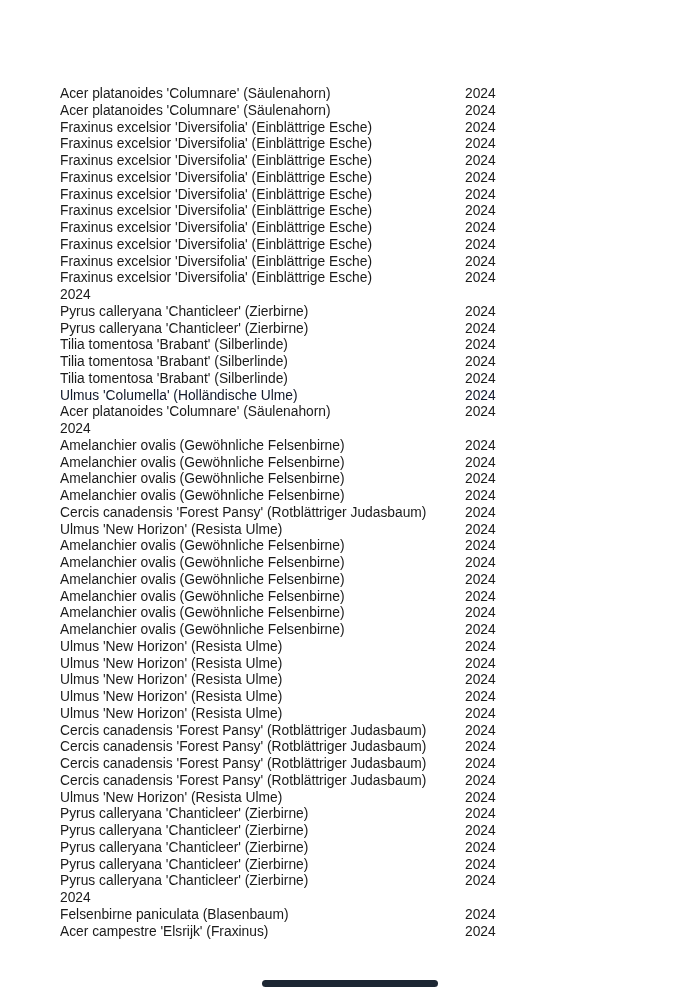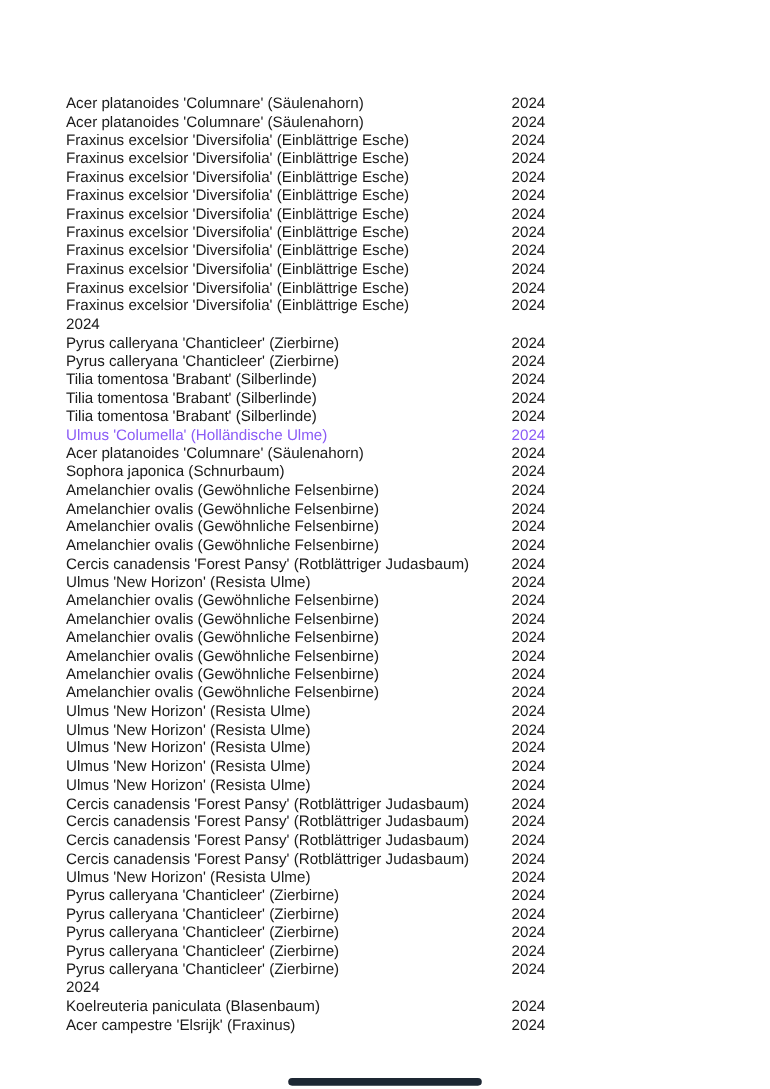--- a/index.html
+++ b/index.html
@@ -138,176 +138,175 @@
   <div class="row" style="color: rgb(26, 26, 26);">
     <span class="species">Tilia tomentosa 'Brabant' (Silberlinde)</span>
     <span class="year">2024</span>
   </div>
 
   <div class="row" style="color: rgb(26, 26, 26);">
     <span class="species">Tilia tomentosa 'Brabant' (Silberlinde)</span>
     <span class="year">2024</span>
   </div>
 
-  <div class="row" style="color: #8b5cf6;">
+  <div class="row" style="color: #0f172a;">
     <span class="species">Ulmus 'Columella' (Holländische Ulme)</span>
     <span class="year">2024</span>
   </div>
 
   <div class="row" style="color: rgb(26, 26, 26);">
     <span class="species">Acer platanoides 'Columnare' (Säulenahorn)</span>
     <span class="year">2024</span>
   </div>
 
   <div class="row" style="color: rgb(26, 26, 26);">
-    <span class="species">Sophora japonica (Schnurbaum)</span>
-    <span class="year">2024</span>
-  </div>
-
-  <div class="row" style="color: rgb(26, 26, 26);">
-    <span class="species">Amelanchier ovalis (Gewöhnliche Felsenbirne)</span>
-    <span class="year">2024</span>
-  </div>
-
-  <div class="row" style="color: rgb(26, 26, 26);">
-    <span class="species">Amelanchier ovalis (Gewöhnliche Felsenbirne)</span>
-    <span class="year">2024</span>
-  </div>
-
-  <div class="row" style="color: rgb(26, 26, 26);">
-    <span class="species">Amelanchier ovalis (Gewöhnliche Felsenbirne)</span>
-    <span class="year">2024</span>
-  </div>
-
-  <div class="row" style="color: rgb(26, 26, 26);">
-    <span class="species">Amelanchier ovalis (Gewöhnliche Felsenbirne)</span>
-    <span class="year">2024</span>
-  </div>
-
-  <div class="row" style="color: rgb(26, 26, 26);">
-    <span class="species">Cercis canadensis 'Forest Pansy' (Rotblättriger Judasbaum)</span>
-    <span class="year">2024</span>
-  </div>
-
-  <div class="row" style="color: rgb(26, 26, 26);">
-    <span class="species">Ulmus 'New Horizon' (Resista Ulme)</span>
-    <span class="year">2024</span>
-  </div>
-
-  <div class="row" style="color: rgb(26, 26, 26);">
-    <span class="species">Amelanchier ovalis (Gewöhnliche Felsenbirne)</span>
-    <span class="year">2024</span>
-  </div>
-
-  <div class="row" style="color: rgb(26, 26, 26);">
-    <span class="species">Amelanchier ovalis (Gewöhnliche Felsenbirne)</span>
-    <span class="year">2024</span>
-  </div>
-
-  <div class="row" style="color: rgb(26, 26, 26);">
-    <span class="species">Amelanchier ovalis (Gewöhnliche Felsenbirne)</span>
-    <span class="year">2024</span>
-  </div>
-
-  <div class="row" style="color: rgb(26, 26, 26);">
-    <span class="species">Amelanchier ovalis (Gewöhnliche Felsenbirne)</span>
-    <span class="year">2024</span>
-  </div>
-
-  <div class="row" style="color: rgb(26, 26, 26);">
-    <span class="species">Amelanchier ovalis (Gewöhnliche Felsenbirne)</span>
-    <span class="year">2024</span>
-  </div>
-
-  <div class="row" style="color: rgb(26, 26, 26);">
-    <span class="species">Amelanchier ovalis (Gewöhnliche Felsenbirne)</span>
-    <span class="year">2024</span>
-  </div>
-
-  <div class="row" style="color: rgb(26, 26, 26);">
-    <span class="species">Ulmus 'New Horizon' (Resista Ulme)</span>
-    <span class="year">2024</span>
-  </div>
-
-  <div class="row" style="color: rgb(26, 26, 26);">
-    <span class="species">Ulmus 'New Horizon' (Resista Ulme)</span>
-    <span class="year">2024</span>
-  </div>
-
-  <div class="row" style="color: rgb(26, 26, 26);">
-    <span class="species">Ulmus 'New Horizon' (Resista Ulme)</span>
-    <span class="year">2024</span>
-  </div>
-
-  <div class="row" style="color: rgb(26, 26, 26);">
-    <span class="species">Ulmus 'New Horizon' (Resista Ulme)</span>
-    <span class="year">2024</span>
-  </div>
-
-  <div class="row" style="color: rgb(26, 26, 26);">
-    <span class="species">Ulmus 'New Horizon' (Resista Ulme)</span>
-    <span class="year">2024</span>
-  </div>
-
-  <div class="row" style="color: rgb(26, 26, 26);">
-    <span class="species">Cercis canadensis 'Forest Pansy' (Rotblättriger Judasbaum)</span>
-    <span class="year">2024</span>
-  </div>
-
-  <div class="row" style="color: rgb(26, 26, 26);">
-    <span class="species">Cercis canadensis 'Forest Pansy' (Rotblättriger Judasbaum)</span>
-    <span class="year">2024</span>
-  </div>
-
-  <div class="row" style="color: rgb(26, 26, 26);">
-    <span class="species">Cercis canadensis 'Forest Pansy' (Rotblättriger Judasbaum)</span>
-    <span class="year">2024</span>
-  </div>
-
-  <div class="row" style="color: rgb(26, 26, 26);">
-    <span class="species">Cercis canadensis 'Forest Pansy' (Rotblättriger Judasbaum)</span>
-    <span class="year">2024</span>
-  </div>
-
-  <div class="row" style="color: rgb(26, 26, 26);">
-    <span class="species">Ulmus 'New Horizon' (Resista Ulme)</span>
-    <span class="year">2024</span>
-  </div>
-
-  <div class="row" style="color: rgb(26, 26, 26);">
-    <span class="species">Pyrus calleryana 'Chanticleer' (Zierbirne)</span>
-    <span class="year">2024</span>
-  </div>
-
-  <div class="row" style="color: rgb(26, 26, 26);">
-    <span class="species">Pyrus calleryana 'Chanticleer' (Zierbirne)</span>
-    <span class="year">2024</span>
-  </div>
-
-  <div class="row" style="color: rgb(26, 26, 26);">
-    <span class="species">Pyrus calleryana 'Chanticleer' (Zierbirne)</span>
-    <span class="year">2024</span>
-  </div>
-
-  <div class="row" style="color: rgb(26, 26, 26);">
-    <span class="species">Pyrus calleryana 'Chanticleer' (Zierbirne)</span>
-    <span class="year">2024</span>
-  </div>
-
-  <div class="row" style="color: rgb(26, 26, 26);">
-    <span class="species">Pyrus calleryana 'Chanticleer' (Zierbirne)</span>
-    <span class="year">2024</span>
-  </div>
-
-  <div class="row" style="color: rgb(26, 26, 26);">
-    <span class="year">2024</span>
-  </div>
-
-  <div class="row" style="color: rgb(26, 26, 26);">
-    <span class="species">Koelreuteria paniculata (Blasenbaum)</span>
+    <span class="year">2024</span>
+  </div>
+
+  <div class="row" style="color: rgb(26, 26, 26);">
+    <span class="species">Amelanchier ovalis (Gewöhnliche Felsenbirne)</span>
+    <span class="year">2024</span>
+  </div>
+
+  <div class="row" style="color: rgb(26, 26, 26);">
+    <span class="species">Amelanchier ovalis (Gewöhnliche Felsenbirne)</span>
+    <span class="year">2024</span>
+  </div>
+
+  <div class="row" style="color: rgb(26, 26, 26);">
+    <span class="species">Amelanchier ovalis (Gewöhnliche Felsenbirne)</span>
+    <span class="year">2024</span>
+  </div>
+
+  <div class="row" style="color: rgb(26, 26, 26);">
+    <span class="species">Amelanchier ovalis (Gewöhnliche Felsenbirne)</span>
+    <span class="year">2024</span>
+  </div>
+
+  <div class="row" style="color: rgb(26, 26, 26);">
+    <span class="species">Cercis canadensis 'Forest Pansy' (Rotblättriger Judasbaum)</span>
+    <span class="year">2024</span>
+  </div>
+
+  <div class="row" style="color: rgb(26, 26, 26);">
+    <span class="species">Ulmus 'New Horizon' (Resista Ulme)</span>
+    <span class="year">2024</span>
+  </div>
+
+  <div class="row" style="color: rgb(26, 26, 26);">
+    <span class="species">Amelanchier ovalis (Gewöhnliche Felsenbirne)</span>
+    <span class="year">2024</span>
+  </div>
+
+  <div class="row" style="color: rgb(26, 26, 26);">
+    <span class="species">Amelanchier ovalis (Gewöhnliche Felsenbirne)</span>
+    <span class="year">2024</span>
+  </div>
+
+  <div class="row" style="color: rgb(26, 26, 26);">
+    <span class="species">Amelanchier ovalis (Gewöhnliche Felsenbirne)</span>
+    <span class="year">2024</span>
+  </div>
+
+  <div class="row" style="color: rgb(26, 26, 26);">
+    <span class="species">Amelanchier ovalis (Gewöhnliche Felsenbirne)</span>
+    <span class="year">2024</span>
+  </div>
+
+  <div class="row" style="color: rgb(26, 26, 26);">
+    <span class="species">Amelanchier ovalis (Gewöhnliche Felsenbirne)</span>
+    <span class="year">2024</span>
+  </div>
+
+  <div class="row" style="color: rgb(26, 26, 26);">
+    <span class="species">Amelanchier ovalis (Gewöhnliche Felsenbirne)</span>
+    <span class="year">2024</span>
+  </div>
+
+  <div class="row" style="color: rgb(26, 26, 26);">
+    <span class="species">Ulmus 'New Horizon' (Resista Ulme)</span>
+    <span class="year">2024</span>
+  </div>
+
+  <div class="row" style="color: rgb(26, 26, 26);">
+    <span class="species">Ulmus 'New Horizon' (Resista Ulme)</span>
+    <span class="year">2024</span>
+  </div>
+
+  <div class="row" style="color: rgb(26, 26, 26);">
+    <span class="species">Ulmus 'New Horizon' (Resista Ulme)</span>
+    <span class="year">2024</span>
+  </div>
+
+  <div class="row" style="color: rgb(26, 26, 26);">
+    <span class="species">Ulmus 'New Horizon' (Resista Ulme)</span>
+    <span class="year">2024</span>
+  </div>
+
+  <div class="row" style="color: rgb(26, 26, 26);">
+    <span class="species">Ulmus 'New Horizon' (Resista Ulme)</span>
+    <span class="year">2024</span>
+  </div>
+
+  <div class="row" style="color: rgb(26, 26, 26);">
+    <span class="species">Cercis canadensis 'Forest Pansy' (Rotblättriger Judasbaum)</span>
+    <span class="year">2024</span>
+  </div>
+
+  <div class="row" style="color: rgb(26, 26, 26);">
+    <span class="species">Cercis canadensis 'Forest Pansy' (Rotblättriger Judasbaum)</span>
+    <span class="year">2024</span>
+  </div>
+
+  <div class="row" style="color: rgb(26, 26, 26);">
+    <span class="species">Cercis canadensis 'Forest Pansy' (Rotblättriger Judasbaum)</span>
+    <span class="year">2024</span>
+  </div>
+
+  <div class="row" style="color: rgb(26, 26, 26);">
+    <span class="species">Cercis canadensis 'Forest Pansy' (Rotblättriger Judasbaum)</span>
+    <span class="year">2024</span>
+  </div>
+
+  <div class="row" style="color: rgb(26, 26, 26);">
+    <span class="species">Ulmus 'New Horizon' (Resista Ulme)</span>
+    <span class="year">2024</span>
+  </div>
+
+  <div class="row" style="color: rgb(26, 26, 26);">
+    <span class="species">Pyrus calleryana 'Chanticleer' (Zierbirne)</span>
+    <span class="year">2024</span>
+  </div>
+
+  <div class="row" style="color: rgb(26, 26, 26);">
+    <span class="species">Pyrus calleryana 'Chanticleer' (Zierbirne)</span>
+    <span class="year">2024</span>
+  </div>
+
+  <div class="row" style="color: rgb(26, 26, 26);">
+    <span class="species">Pyrus calleryana 'Chanticleer' (Zierbirne)</span>
+    <span class="year">2024</span>
+  </div>
+
+  <div class="row" style="color: rgb(26, 26, 26);">
+    <span class="species">Pyrus calleryana 'Chanticleer' (Zierbirne)</span>
+    <span class="year">2024</span>
+  </div>
+
+  <div class="row" style="color: rgb(26, 26, 26);">
+    <span class="species">Pyrus calleryana 'Chanticleer' (Zierbirne)</span>
+    <span class="year">2024</span>
+  </div>
+
+  <div class="row" style="color: rgb(26, 26, 26);">
+    <span class="year">2024</span>
+  </div>
+
+  <div class="row" style="color: rgb(26, 26, 26);">
+    <span class="species">Felsenbirne paniculata (Blasenbaum)</span>
     <span class="year">2024</span>
   </div>
 
   <div class="row" style="color: rgb(26, 26, 26);">
     <span class="species">Acer campestre 'Elsrijk' (Fraxinus)</span>
     <span class="year">2024</span>
   </div>
 </div>
   <div class="home-indicator" style="background: rgb(29, 39, 51);"></div>
 </div>

